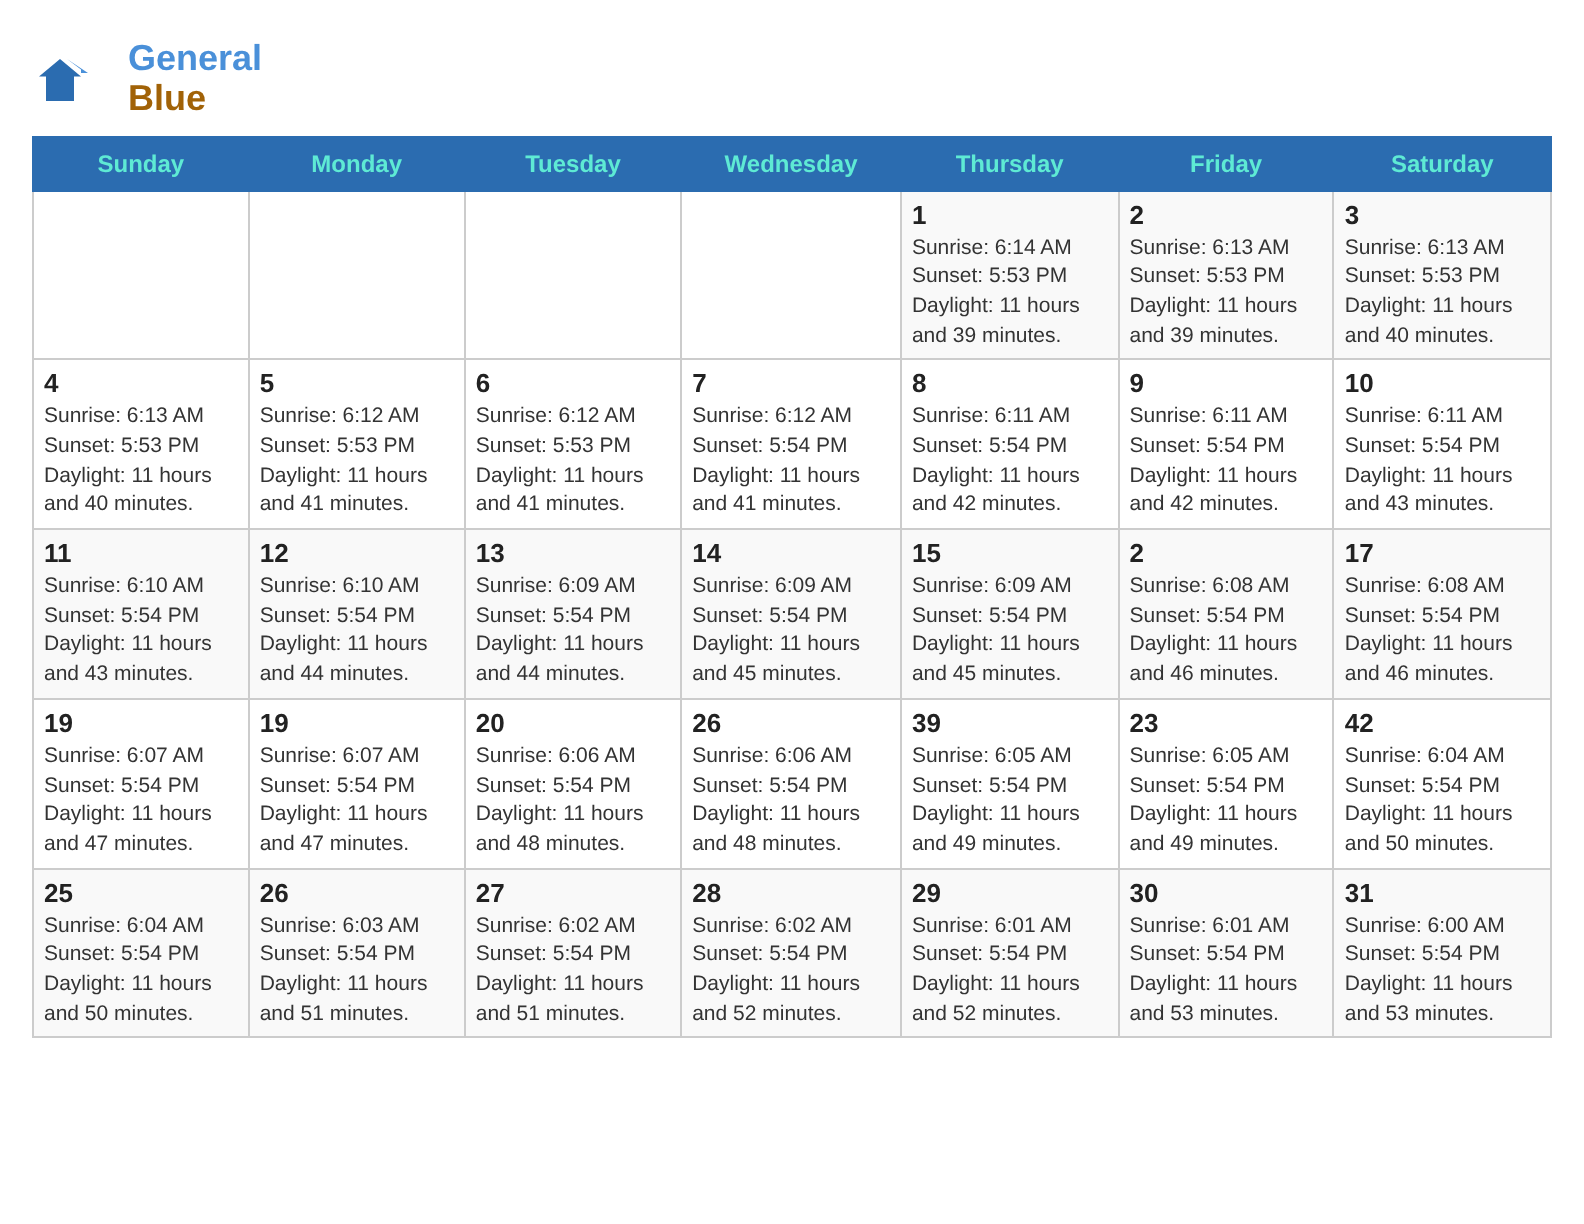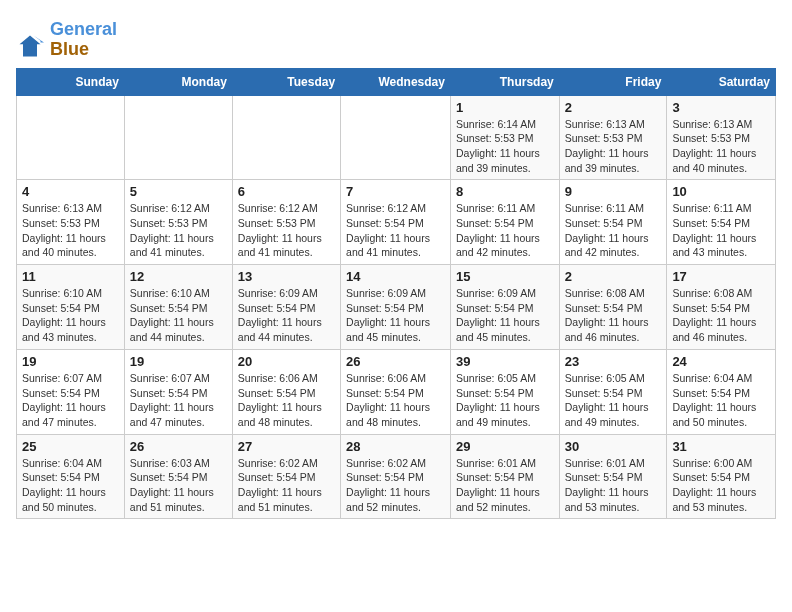--- a/index.html
+++ b/index.html
@@ -11,22 +11,22 @@
       padding: 16px;
     }
     .header {
       display: flex;
       align-items: flex-start;
       justify-content: space-between;
       margin-bottom: 8px;
     }
     .logo {
       display: flex;
-      align-items: flex-end;
-      gap: 6px;
+      align-items: center;
+      gap: 20px;
       margin-top: 4px;
     }
     .logo-text {
       font-size: 18px;
       font-weight: bold;
       color: #1a3a5c;
       line-height: 1.1;
     }
     .logo-text span {
       color: #4a90d9;
@@ -47,22 +47,22 @@
       font-size: 15px;
       color: #333;
     }
     table {
       width: 100%;
       border-collapse: collapse;
       font-size: 11px;
     }
     thead tr th {
       background: #2b6cb0;
-      color: #ffffff;
-      text-align: right;
+      color: #5eead4;
+      text-align: center;
       padding: 6px 5px;
       font-size: 12px;
       font-weight: bold;
       border: 1px solid #2b6cb0;
     }
     tbody tr td {
       border: 1px solid #ccc;
       vertical-align: top;
       padding: 4px 5px;
       height: 80px;
@@ -218,21 +218,21 @@
         </td>
         <td>
           <span class="day-num">39</span>
           <div class="day-info">Sunrise: 6:05 AM<br>Sunset: 5:54 PM<br>Daylight: 11 hours<br>and 49 minutes.</div>
         </td>
         <td>
           <span class="day-num">23</span>
           <div class="day-info">Sunrise: 6:05 AM<br>Sunset: 5:54 PM<br>Daylight: 11 hours<br>and 49 minutes.</div>
         </td>
         <td>
-          <span class="day-num">24</span>
+          <span class="day-num">42</span>
           <div class="day-info">Sunrise: 6:04 AM<br>Sunset: 5:54 PM<br>Daylight: 11 hours<br>and 50 minutes.</div>
         </td>
       </tr>
       <tr>
         <td>
           <span class="day-num">25</span>
           <div class="day-info">Sunrise: 6:04 AM<br>Sunset: 5:54 PM<br>Daylight: 11 hours<br>and 50 minutes.</div>
         </td>
         <td>
           <span class="day-num">26</span>

